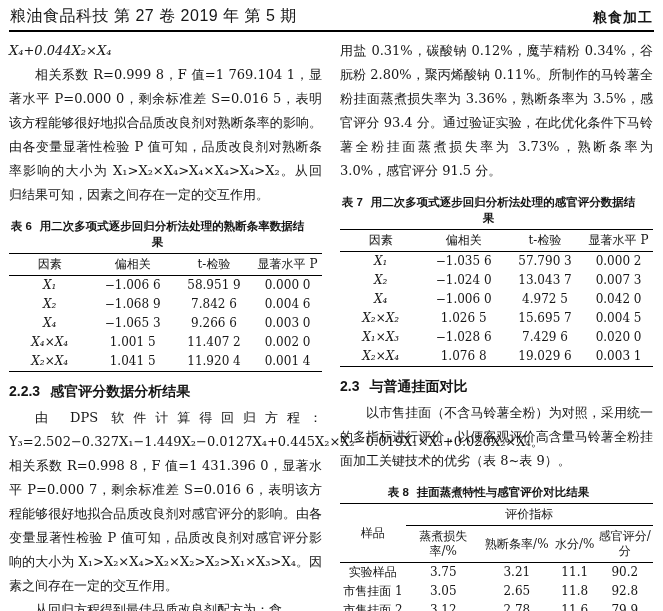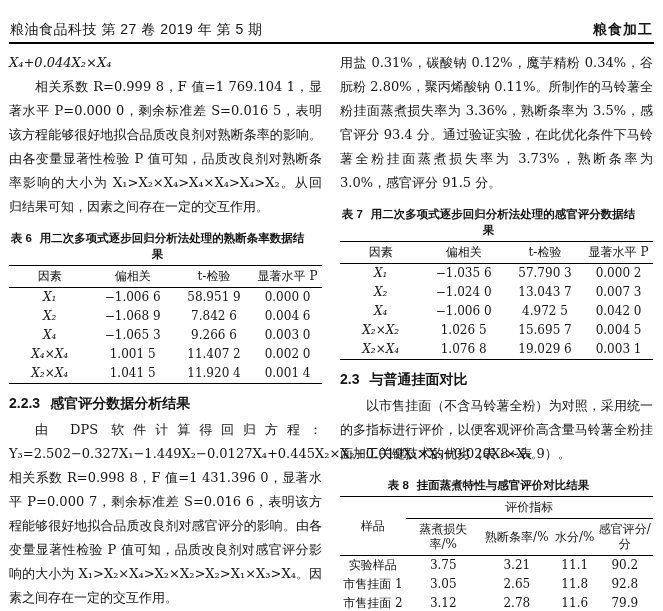--- a/index.html
+++ b/index.html
@@ -10,21 +10,21 @@
     font-family: "DejaVu Serif", "Liberation Serif", serif;
     font-size: 13px;
   }
   .page { padding: 5px 9px 0 9px; }
 
   
   .runhead {
     display: flex; justify-content: space-between; align-items: flex-end;
     border-bottom: 2px solid #000; padding: 1px 1px 3px 1px;
   }
-  .runhead-left  { font-family: "Liberation Sans", sans-serif; font-size: 14px; letter-spacing: .5px; margin-top: 15px; }
+  .runhead-left  { font-family: "Liberation Sans", sans-serif; font-size: 16px; letter-spacing: .5px; }
   .runhead-right { font-family: "Liberation Sans", sans-serif; font-size: 14px; font-weight: bold; letter-spacing: 1px; }
 
   
   .columns { display: flex; gap: 18px; margin-top: 7px; }
   .col { width: 313px; flex: 0 0 313px; }
 
   p.body { margin: 0; line-height: 24px; text-align: justify; }
   p.indent { text-indent: 2em; }
   p.eqline { line-height: 24px; margin: 0; font-style: italic; }
 
@@ -159,20 +159,26 @@
             <td>4.972 5</td>
             <td>0.042 0</td>
           </tr>
           <tr>
             <td class="var">X₂×X₂</td>
             <td>1.026 5</td>
             <td>15.695 7</td>
             <td>0.004 5</td>
           </tr>
           <tr>
+            <td class="var">X₁×X₃</td>
+            <td>−1.028 6</td>
+            <td>7.429 6</td>
+            <td>0.020 0</td>
+          </tr>
+          <tr>
             <td class="var">X₂×X₄</td>
             <td>1.076 8</td>
             <td>19.029 6</td>
             <td>0.003 1</td>
           </tr>
         </tbody>
       </table>
 
       <div class="sec-heading">
         <span class="sec-num">2.3</span><span>与普通挂面对比</span>

